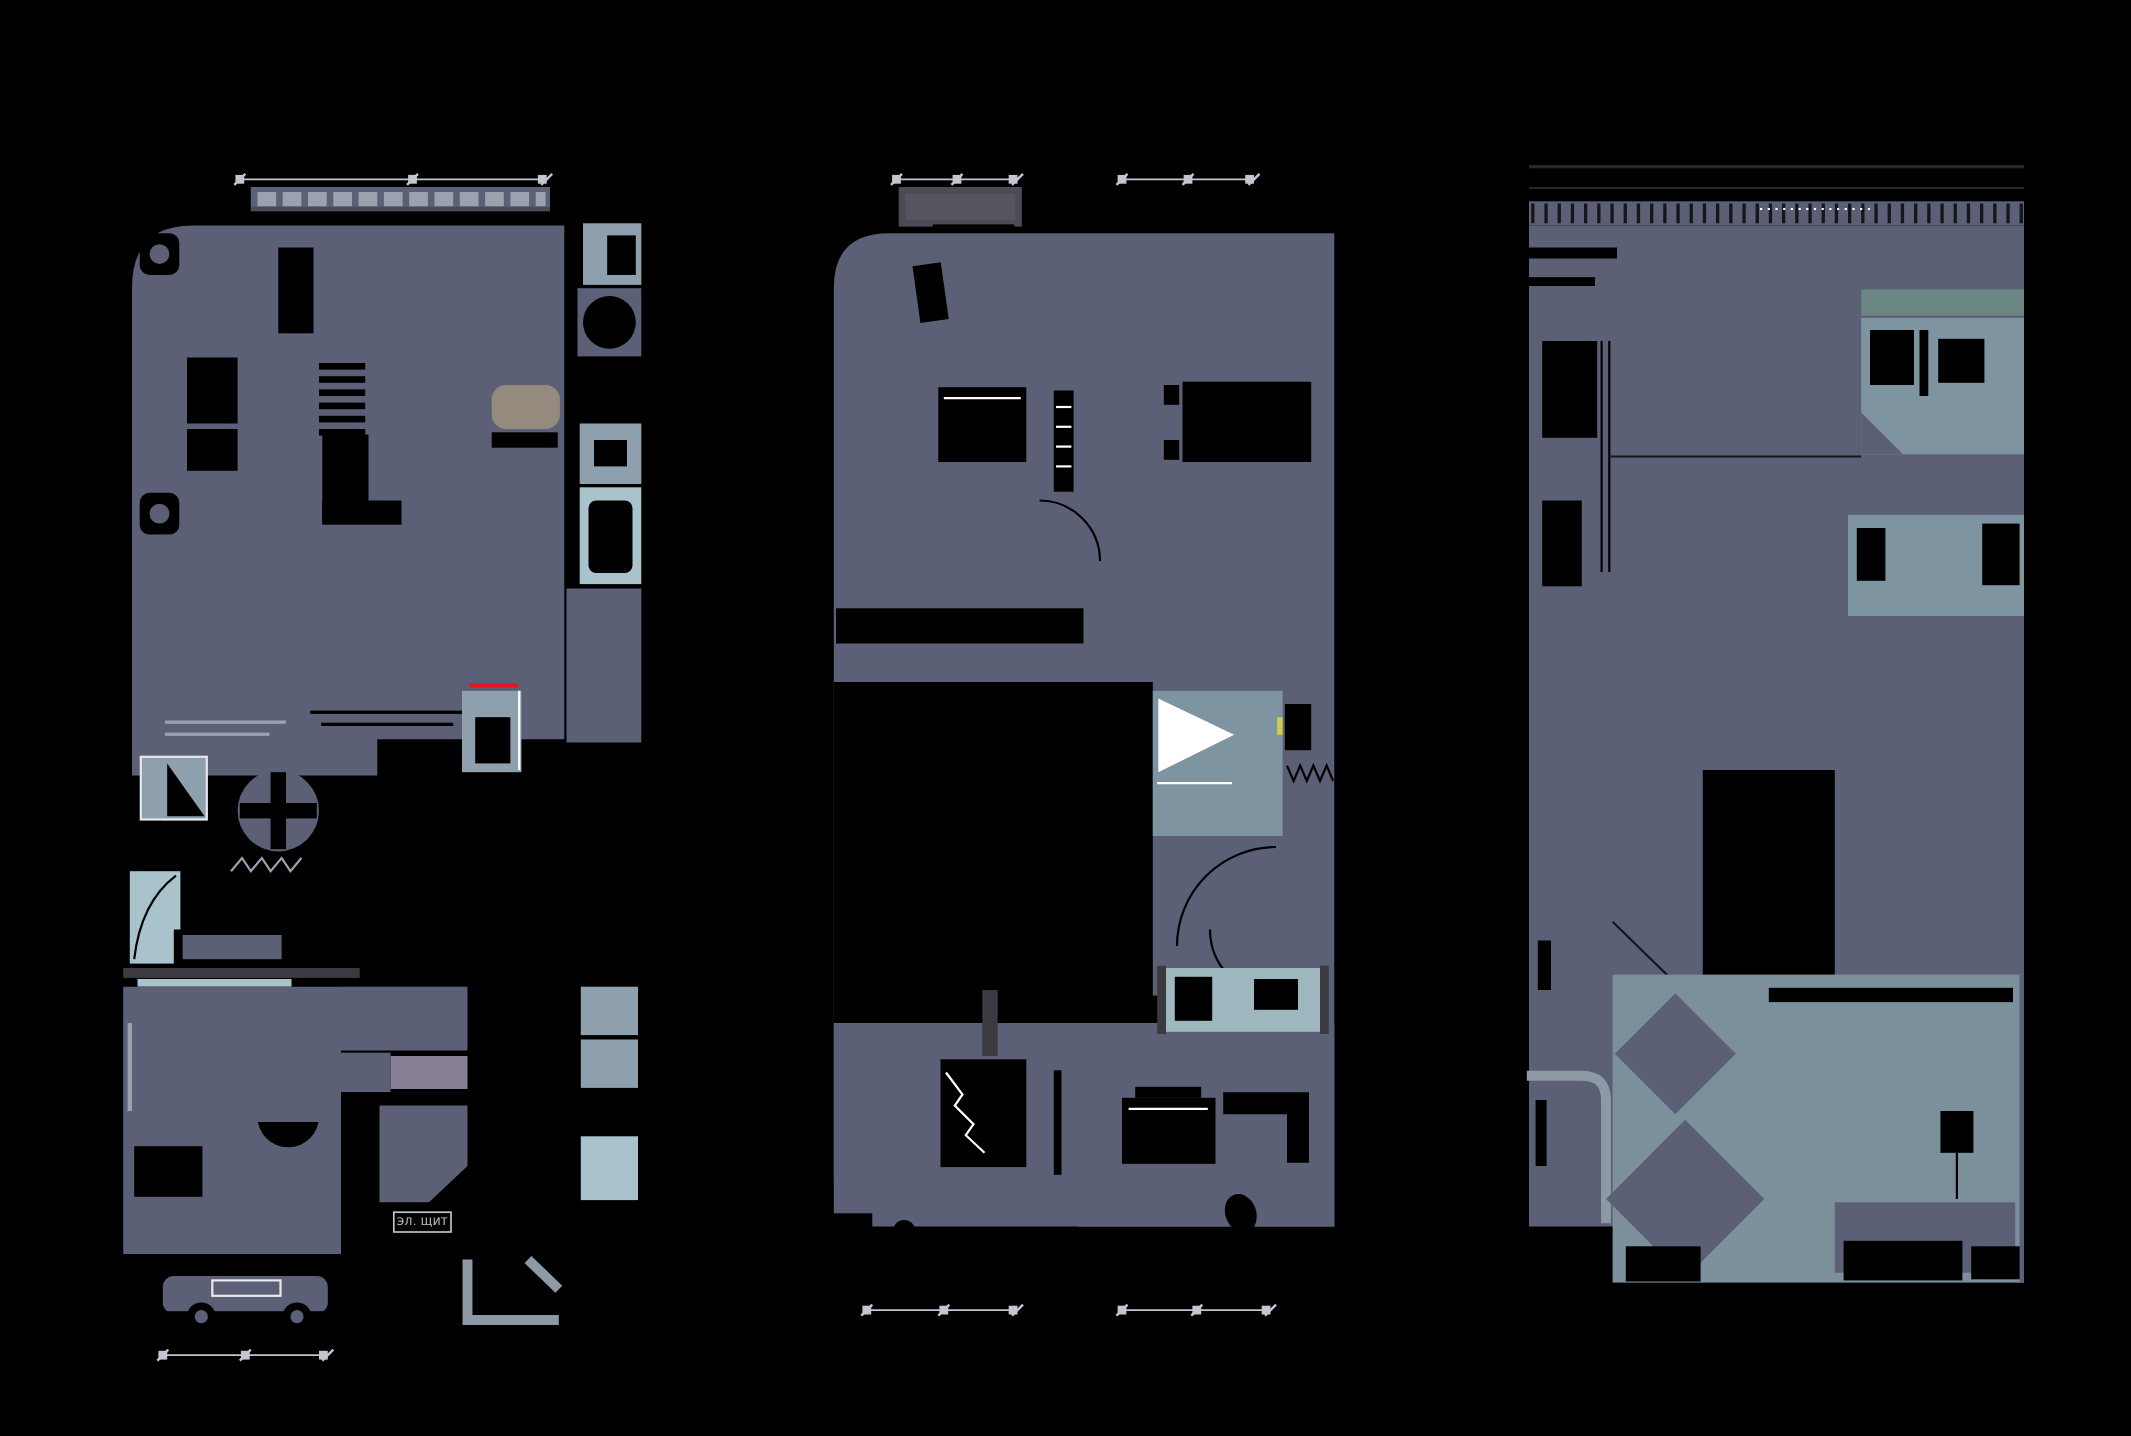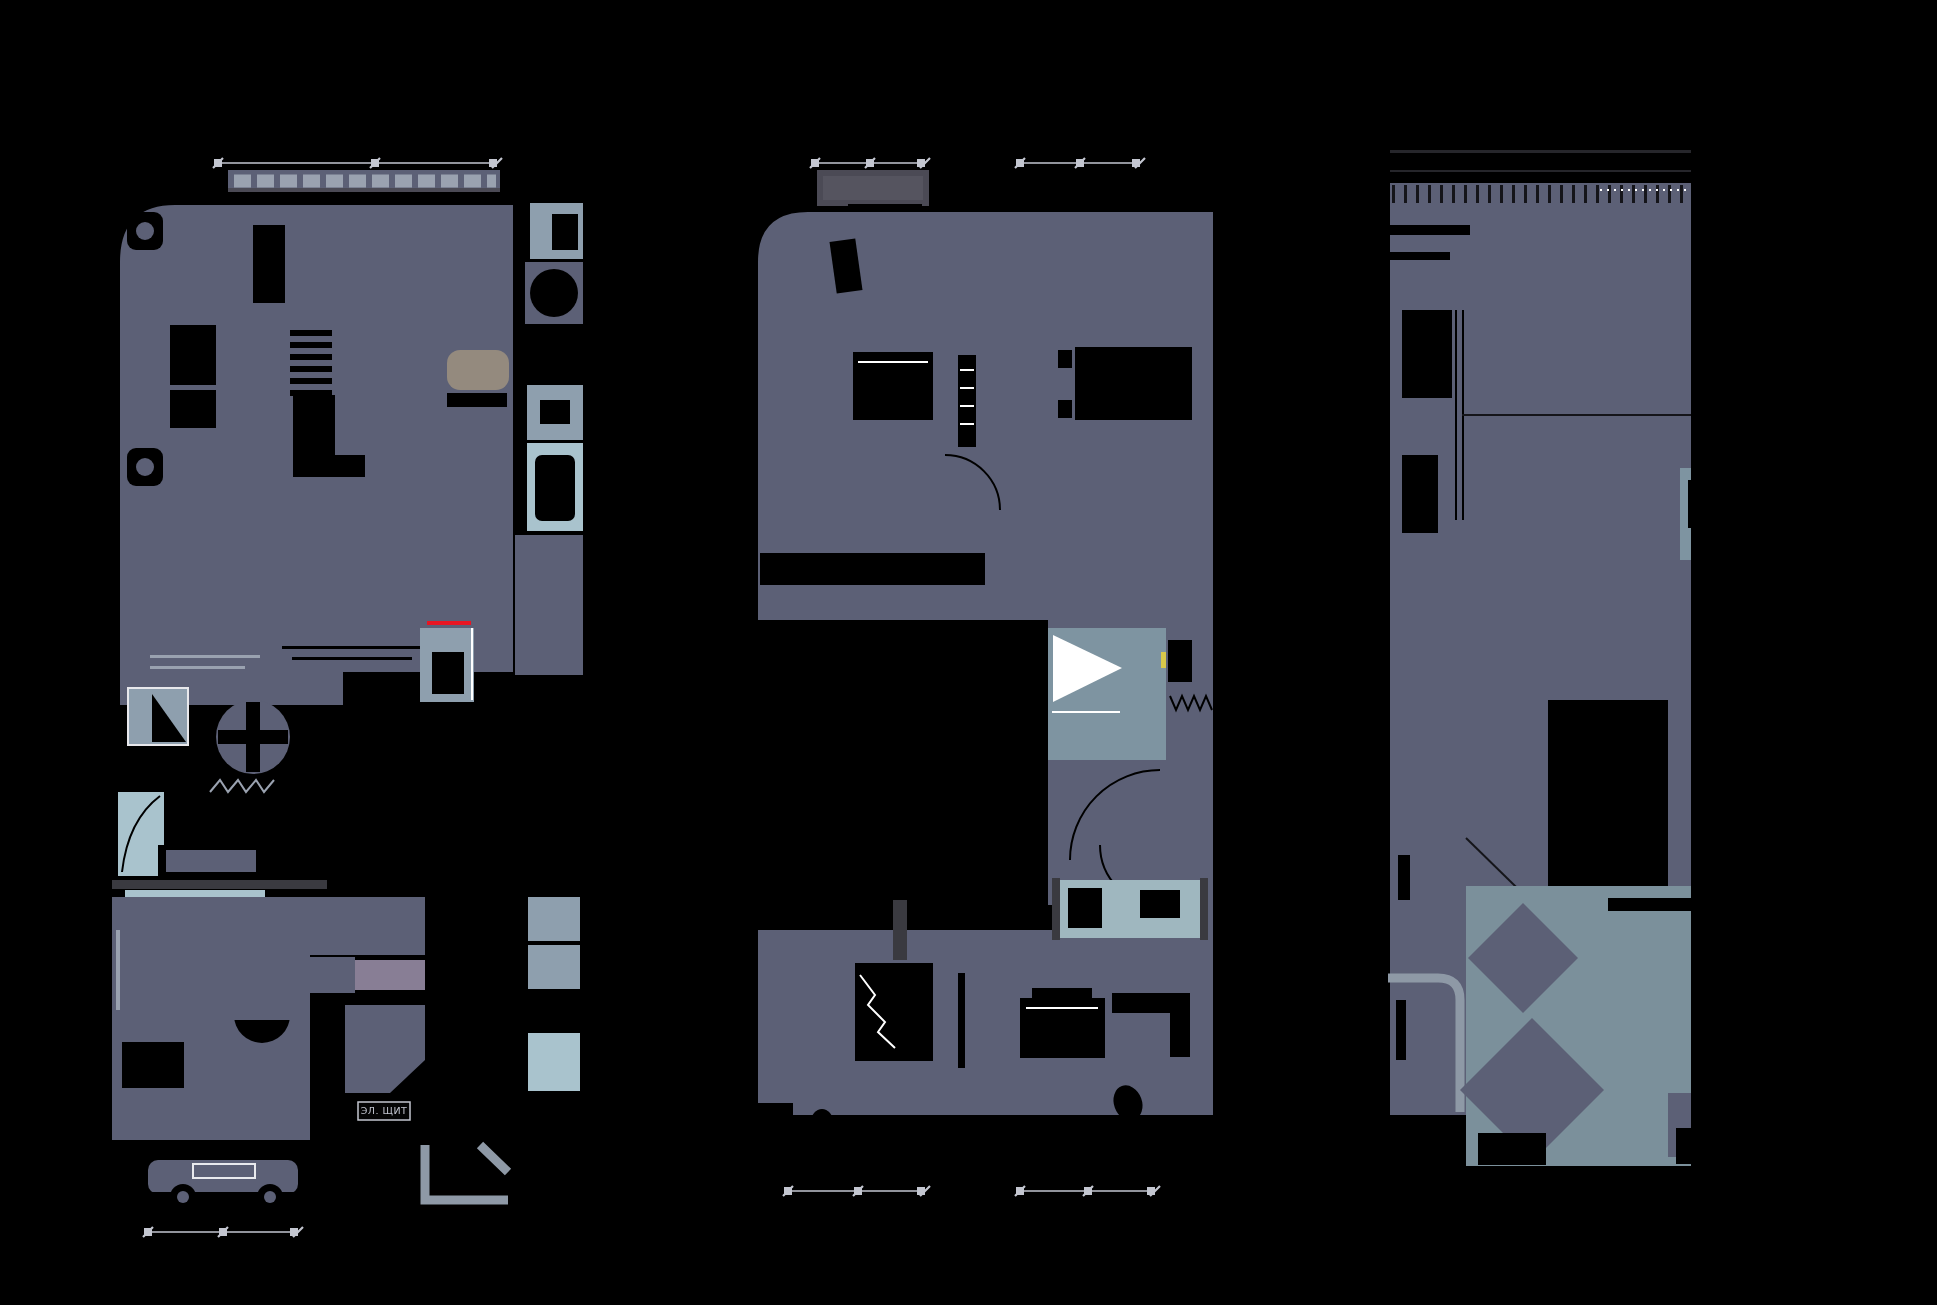--- a/index.html
+++ b/index.html
@@ -1,16 +1,16 @@
 <!DOCTYPE html>
 <html style="--plate: #5c6076; --plate_dark: #4b4a55; --wall: #3a3a40; --tile: #7e94a1; --tile_deep: #7b909b; --tile_light: #a9c3cd; --tile_pale: #8e9fae; --green: #6a8784; --line: #c3c6d0; --hatch_light: #9aa2b0; --deck: #8e99a6; --furniture: #000000; --accent_red: #e81522; --accent_yellow: #d8c84a; --accent_tan: #948a7e; --accent_lilac: #887e95; --background: #000000;"><head>
 <meta charset="utf-8">
 <style>
   html,body{margin:0;padding:0;background:#000;}
-  .stage{position:relative;width:1691px;height:1305px;background:var(--background,#000);overflow:hidden;
+  .stage{position:relative;width:1840px;height:1305px;background:var(--background,#000);overflow:hidden;
          font-family:"DejaVu Sans", sans-serif;}
   svg{display:block}
   .plate{fill:var(--plate)}
   .plate2{fill:var(--plate_dark)}
   .tile{fill:var(--tile)}
   .tile2{fill:var(--tile_deep)}
   .tileL{fill:var(--tile_light)}
   .tileP{fill:var(--tile_pale)}
   .green{fill:var(--green)}
   .wall{fill:var(--wall)}

